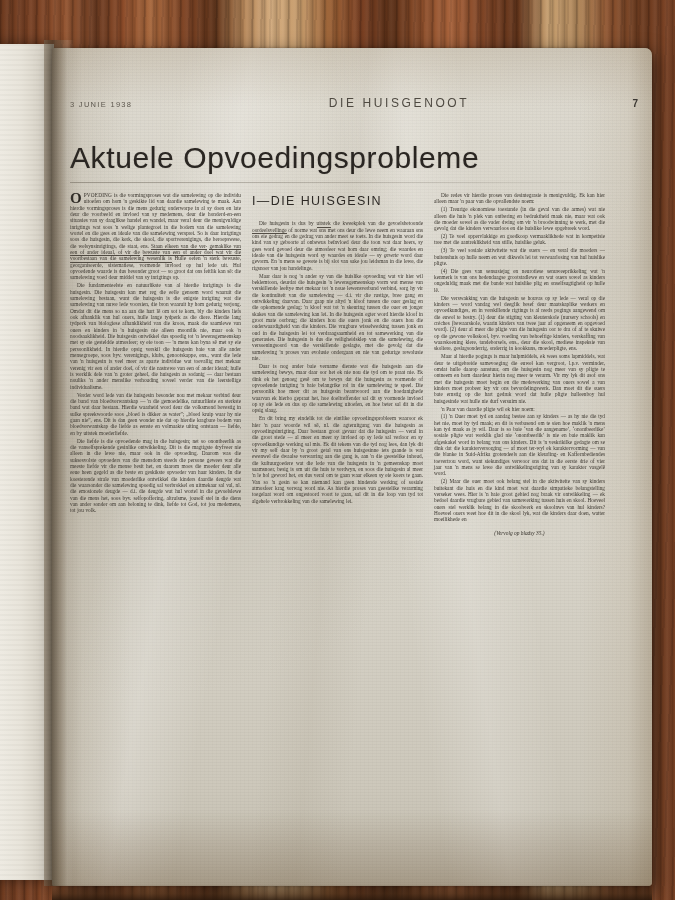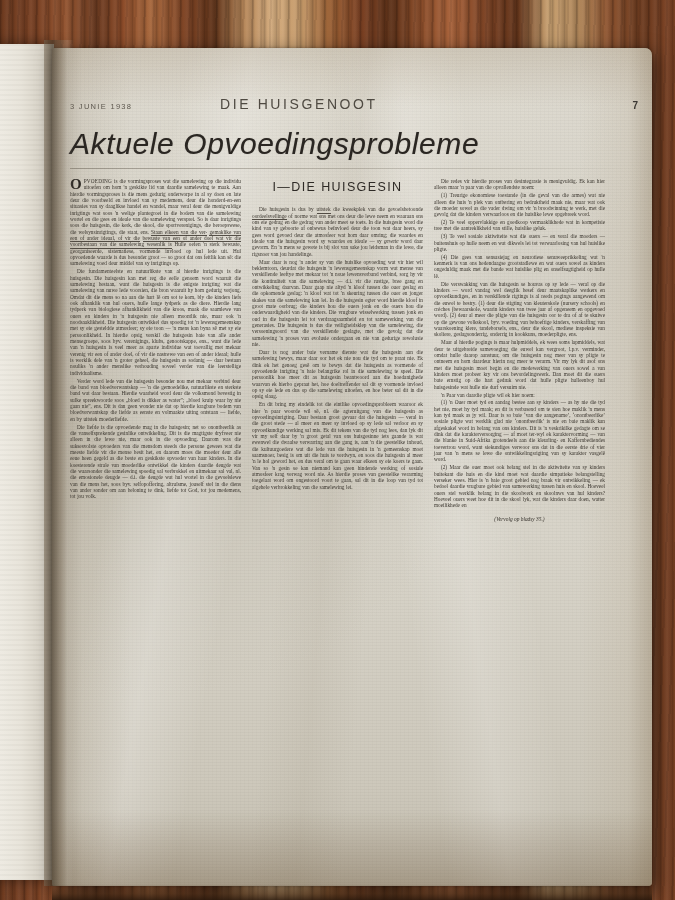--- a/index.html
+++ b/index.html
@@ -107,53 +107,52 @@
   }
 
   
   .masthead {
     display:flex; align-items:baseline;
     padding-top:48px;
     font-size:7.5px; letter-spacing:1.3px;
     color:#5d574e;
   }
   .masthead .date   { flex:0 0 150px; }
-  .masthead .title  { flex:1; text-align:left; letter-spacing:2.6px; font-size:14px; color:#4f4a42; }
+  .masthead .title  { flex:1; text-align:center; letter-spacing:2.6px; font-size:12px; color:#4f4a42; }
   .masthead .pageno { flex:0 0 60px; text-align:right; font-weight:bold; font-size:10px; color:#3c3833; letter-spacing:0; }
 
   
   .headline {
-    margin-top:12px;
+    margin-top:28px;
     font-size:30px;
     font-weight:400;
     letter-spacing:.6px;
     color:#2a2622;
     line-height:1.30;
     text-shadow:0 0 1px rgba(60,54,46,.30);
-    font-style:italic;
   }
   .headline .l2 { display:block; white-space:nowrap; }
   .byline {
     font-size:14.5px; letter-spacing:.3px; color:#35312c;
     font-weight:400;
   }
   .rule {
     margin-top:5px; height:1px;
     background:linear-gradient(90deg, rgba(90,82,70,.45), rgba(90,82,70,.18) 70%, rgba(90,82,70,0));
   }
 
   
   .cols {
     display:flex; gap:11px;
     margin-top:9px;
   }
   .col { width:171px; position:relative; }
 
   .subhead {
-    text-align:center;
+    text-align:left;
     font-size:12.5px;
     letter-spacing:1.4px;
     color:#2e2a26;
     line-height:1.55;
     margin-bottom:9px;
   }
 
   p.body {
     font-family:"Liberation Serif", serif;
     font-size:5.25px;

